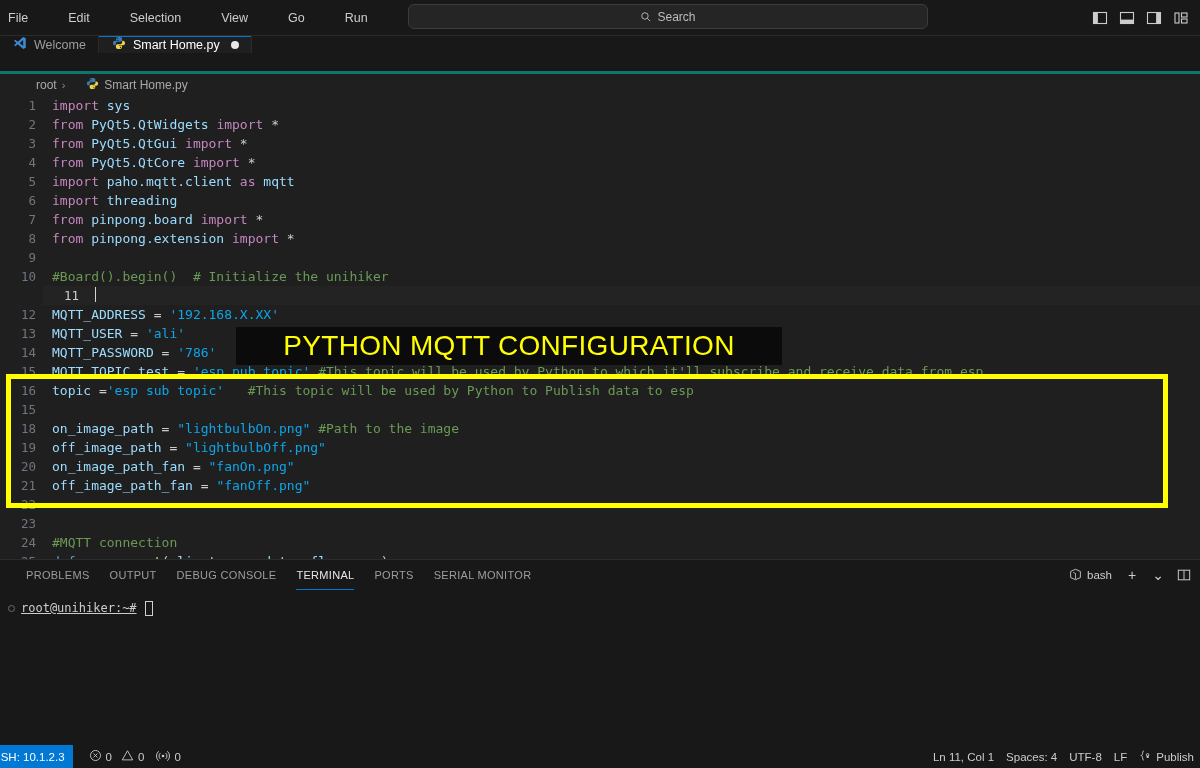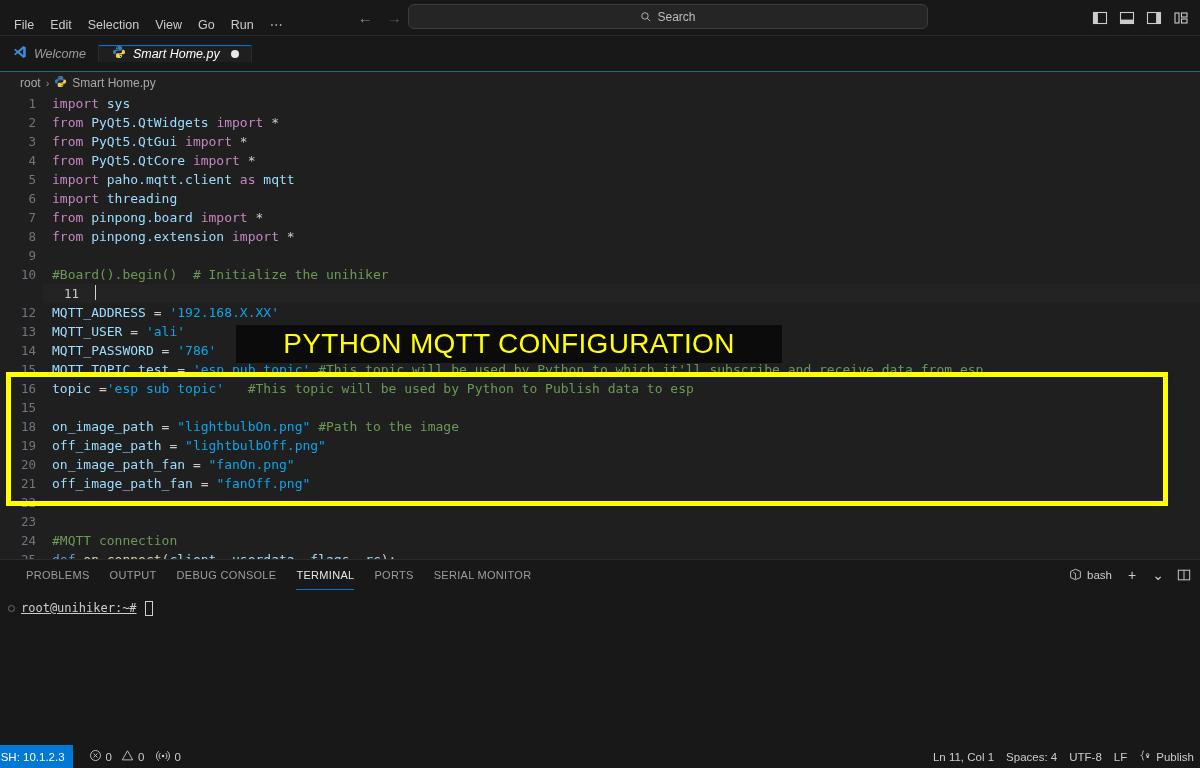--- a/index.html
+++ b/index.html
@@ -19,22 +19,23 @@
 
   
   .titlebar {
     height: 35px; min-height: 35px;
     background: #181818;
     display: flex; align-items: center;
     border-bottom: 1px solid #2b2b2b;
     position: relative;
   }
   .menu {
-    display: flex; align-items: flex-end; height: 100%;
-    padding-left: 6px;
+    display: flex; align-items: center; height: 100%;
+    padding-left: 0;
+    gap: 24px;
   }
   .menu-item {
     color: #cccccc; font-size: 12.5px;
     padding: 3px 8px; border-radius: 4px;
     white-space: nowrap; cursor: default;
   }
   .menu-ellipsis { letter-spacing: 1px; font-size: 13px; }
 
   .nav-arrows {
     display: flex; align-items: center; gap: 14px;
@@ -70,23 +71,22 @@
   .licon {
     width: 22px; height: 22px;
     display: flex; align-items: center; justify-content: center;
     border-radius: 4px; cursor: default;
   }
 
   
   .tabbar {
     height: 35px; min-height: 35px;
     background: #181818;
-    display: flex; align-items: center;
-    border-bottom: 1px solid #0f766e;
-    font-style: italic;
+    display: flex; align-items: flex-start;
+    border-bottom: 3px solid #0f766e;
   }
   .tab {
     display: flex; align-items: center; gap: 7px;
     padding: 0 12px 0 13px;
     font-size: 12.5px;
     color: #9d9d9d;
     background: #181818;
     border-right: 1px solid #2b2b2b;
     position: relative;
     cursor: default;
@@ -108,21 +108,21 @@
 
   
   .breadcrumb {
     height: 22px; min-height: 22px;
     background: #1f1f1f;
     display: flex; align-items: center;
     padding-left: 20px; gap: 5px;
     font-size: 12px; color: #a9a9a9;
   }
   .bc-sep { color: #8c8c8c; font-size: 11px; }
-  .bc-item { display:flex; align-items:center; gap:5px; cursor: default; }
+  .bc-item { display:flex; align-items:center; gap:5px; cursor: default; margin-left: 16px; }
 
   
   .editor {
     flex: 1 1 auto;
     position: relative;
     background: #1f1f1f;
     overflow: hidden;
   }
   .code-area {
     position: absolute; inset: 0;

